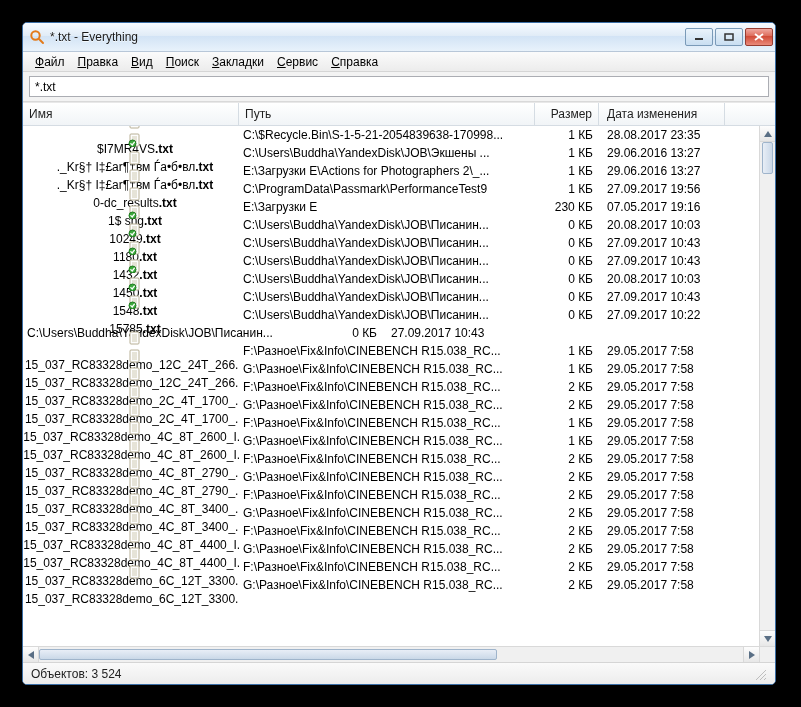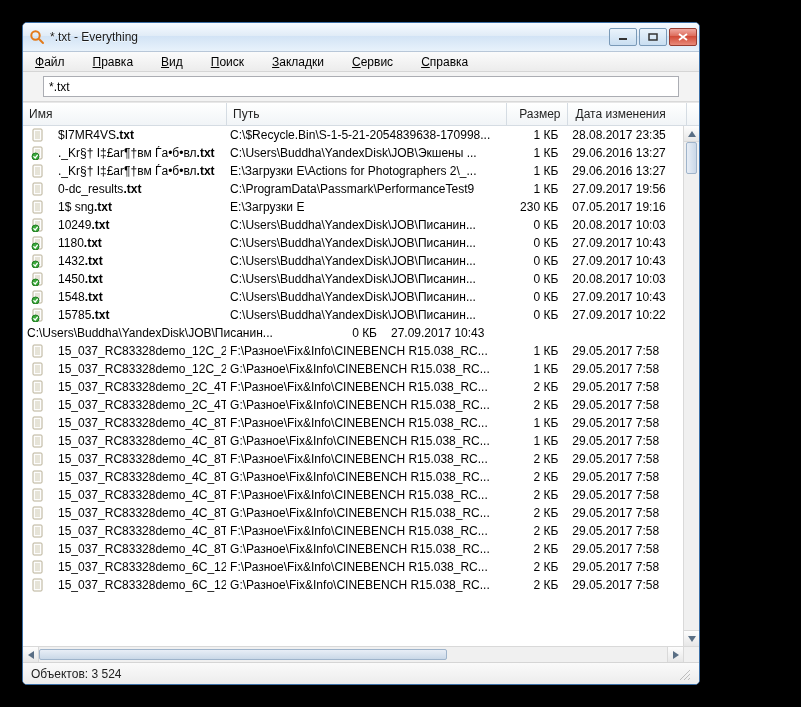--- a/index.html
+++ b/index.html
@@ -7,21 +7,21 @@
     margin: 0; padding: 0;
     font-family: "Segoe UI", Tahoma, sans-serif;
     font-size: 12px;
     background: #000;
     width: 801px; height: 707px;
     overflow: hidden;
   }
   .window {
     position: absolute;
     left: 22px; top: 22px;
-    width: 678px; height: 663px;
+    width: 754px; height: 663px;
     background: #fff;
     border: 1px solid #3b6ea5;
     border-radius: 5px;
     box-shadow: 0 0 8px rgba(0,0,0,0.6);
     display: flex;
     flex-direction: column;
     justify-content: center;
   }
   .titlebar {
     height: 29px;
@@ -59,31 +59,31 @@
   }
   .winbtn svg { display:block; }
 
   .menubar {
     height: 20px;
     background: linear-gradient(to bottom, #fbfbfb, #ececec);
     border-bottom: 1px solid #d5d5d5;
     display: flex;
     align-items: center;
     padding: 0 6px;
-    gap: 16px;
+    gap: 1px;
     font-size: 12px;
   }
   .menuitem {
     padding: 1px 6px;
     cursor: default;
   }
   .menuitem .ul { text-decoration: underline; }
 
   .searchbar-wrap {
-    padding: 4px 20px;
+    padding: 4px 6px;
     background: #f3f3f3;
     border-bottom: 1px solid #d9d9d9;
   }
   .searchbar {
     width: 100%;
     height: 21px;
     border: 1px solid #abadb3;
     background: #fff;
     font: inherit;
     padding: 2px 5px;
@@ -127,21 +127,21 @@
     overflow: hidden;
   }
   .row {
     display: flex;
     height: 18px;
     align-items: center;
     font-size: 12px;
     color: #000;
   }
   .cell { overflow: hidden; white-space: nowrap; text-overflow: ellipsis; }
-  .c-name { width: 216px; padding-left: 8px; display: flex; align-items: center; gap: 13px; }
+  .c-name { width: 216px; padding-left: 8px; display: flex; align-items: center; gap: 13px; flex-direction: column; }
   .c-path { width: 296px; padding-left: 4px; }
   .c-size { width: 64px; text-align: right; padding-right: 6px; }
   .c-date { width: 126px; padding-left: 8px; }
   .file-icon {
     width: 14px; height: 14px; flex: 0 0 14px;
     position: relative;
   }
   .fname b { font-weight: 700; }
 
   .vscroll {

